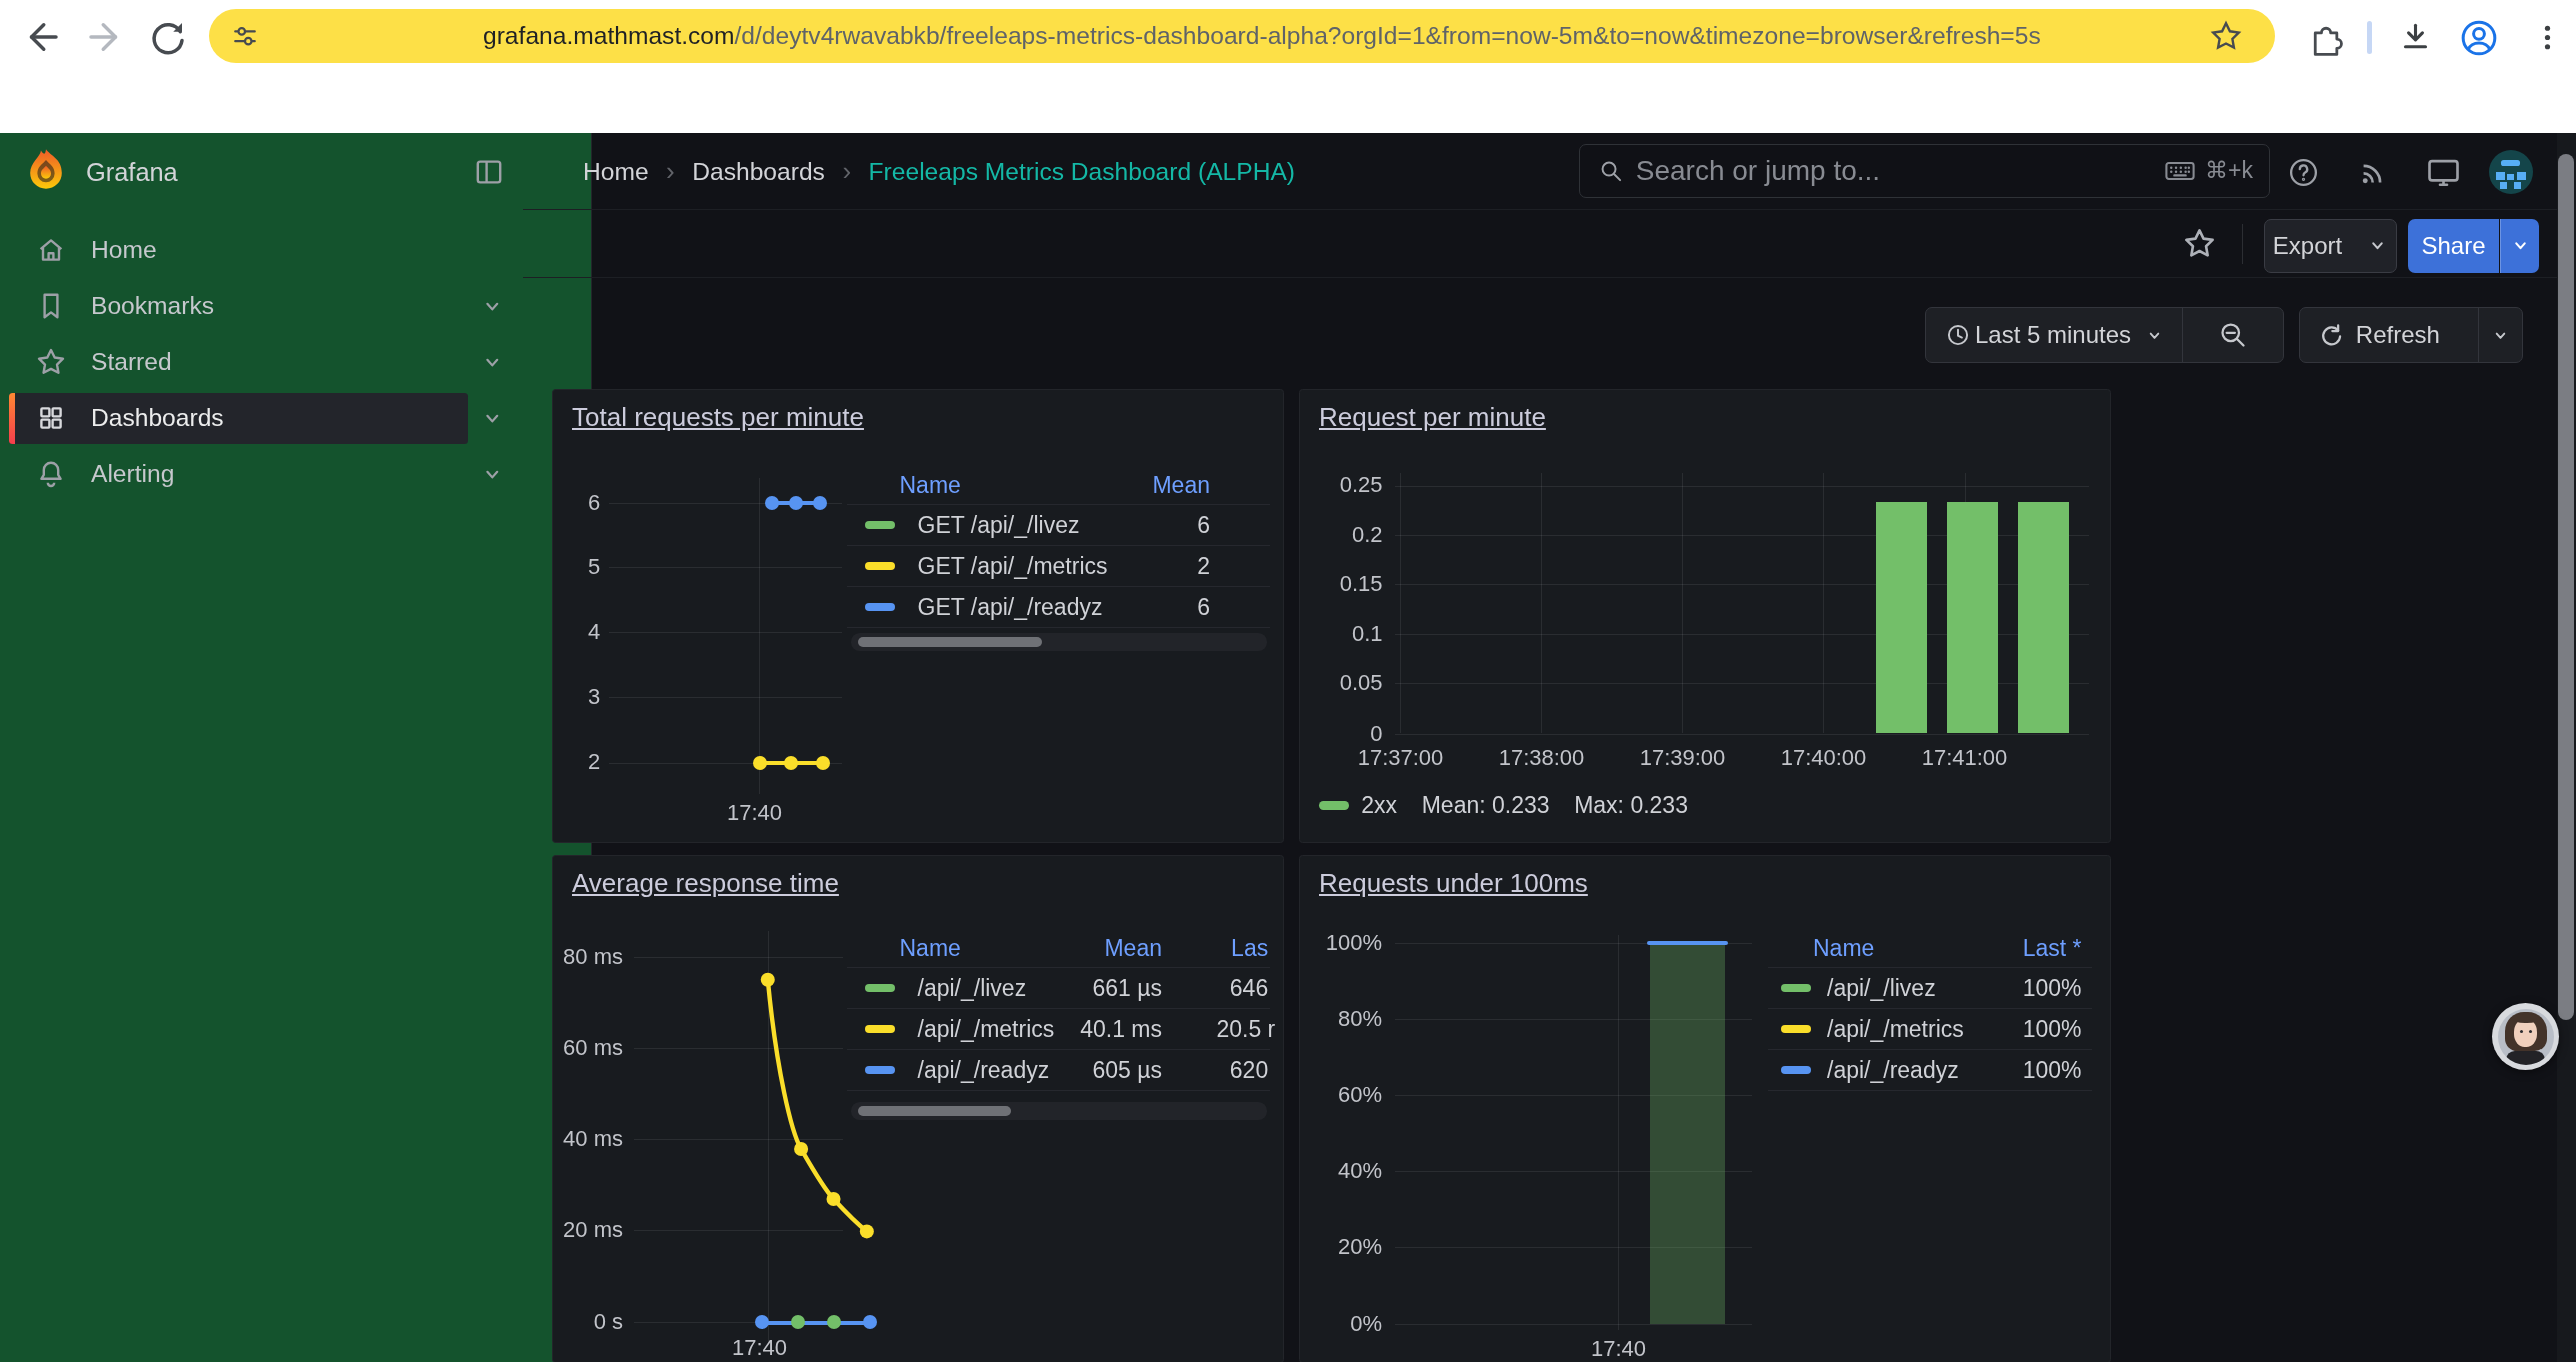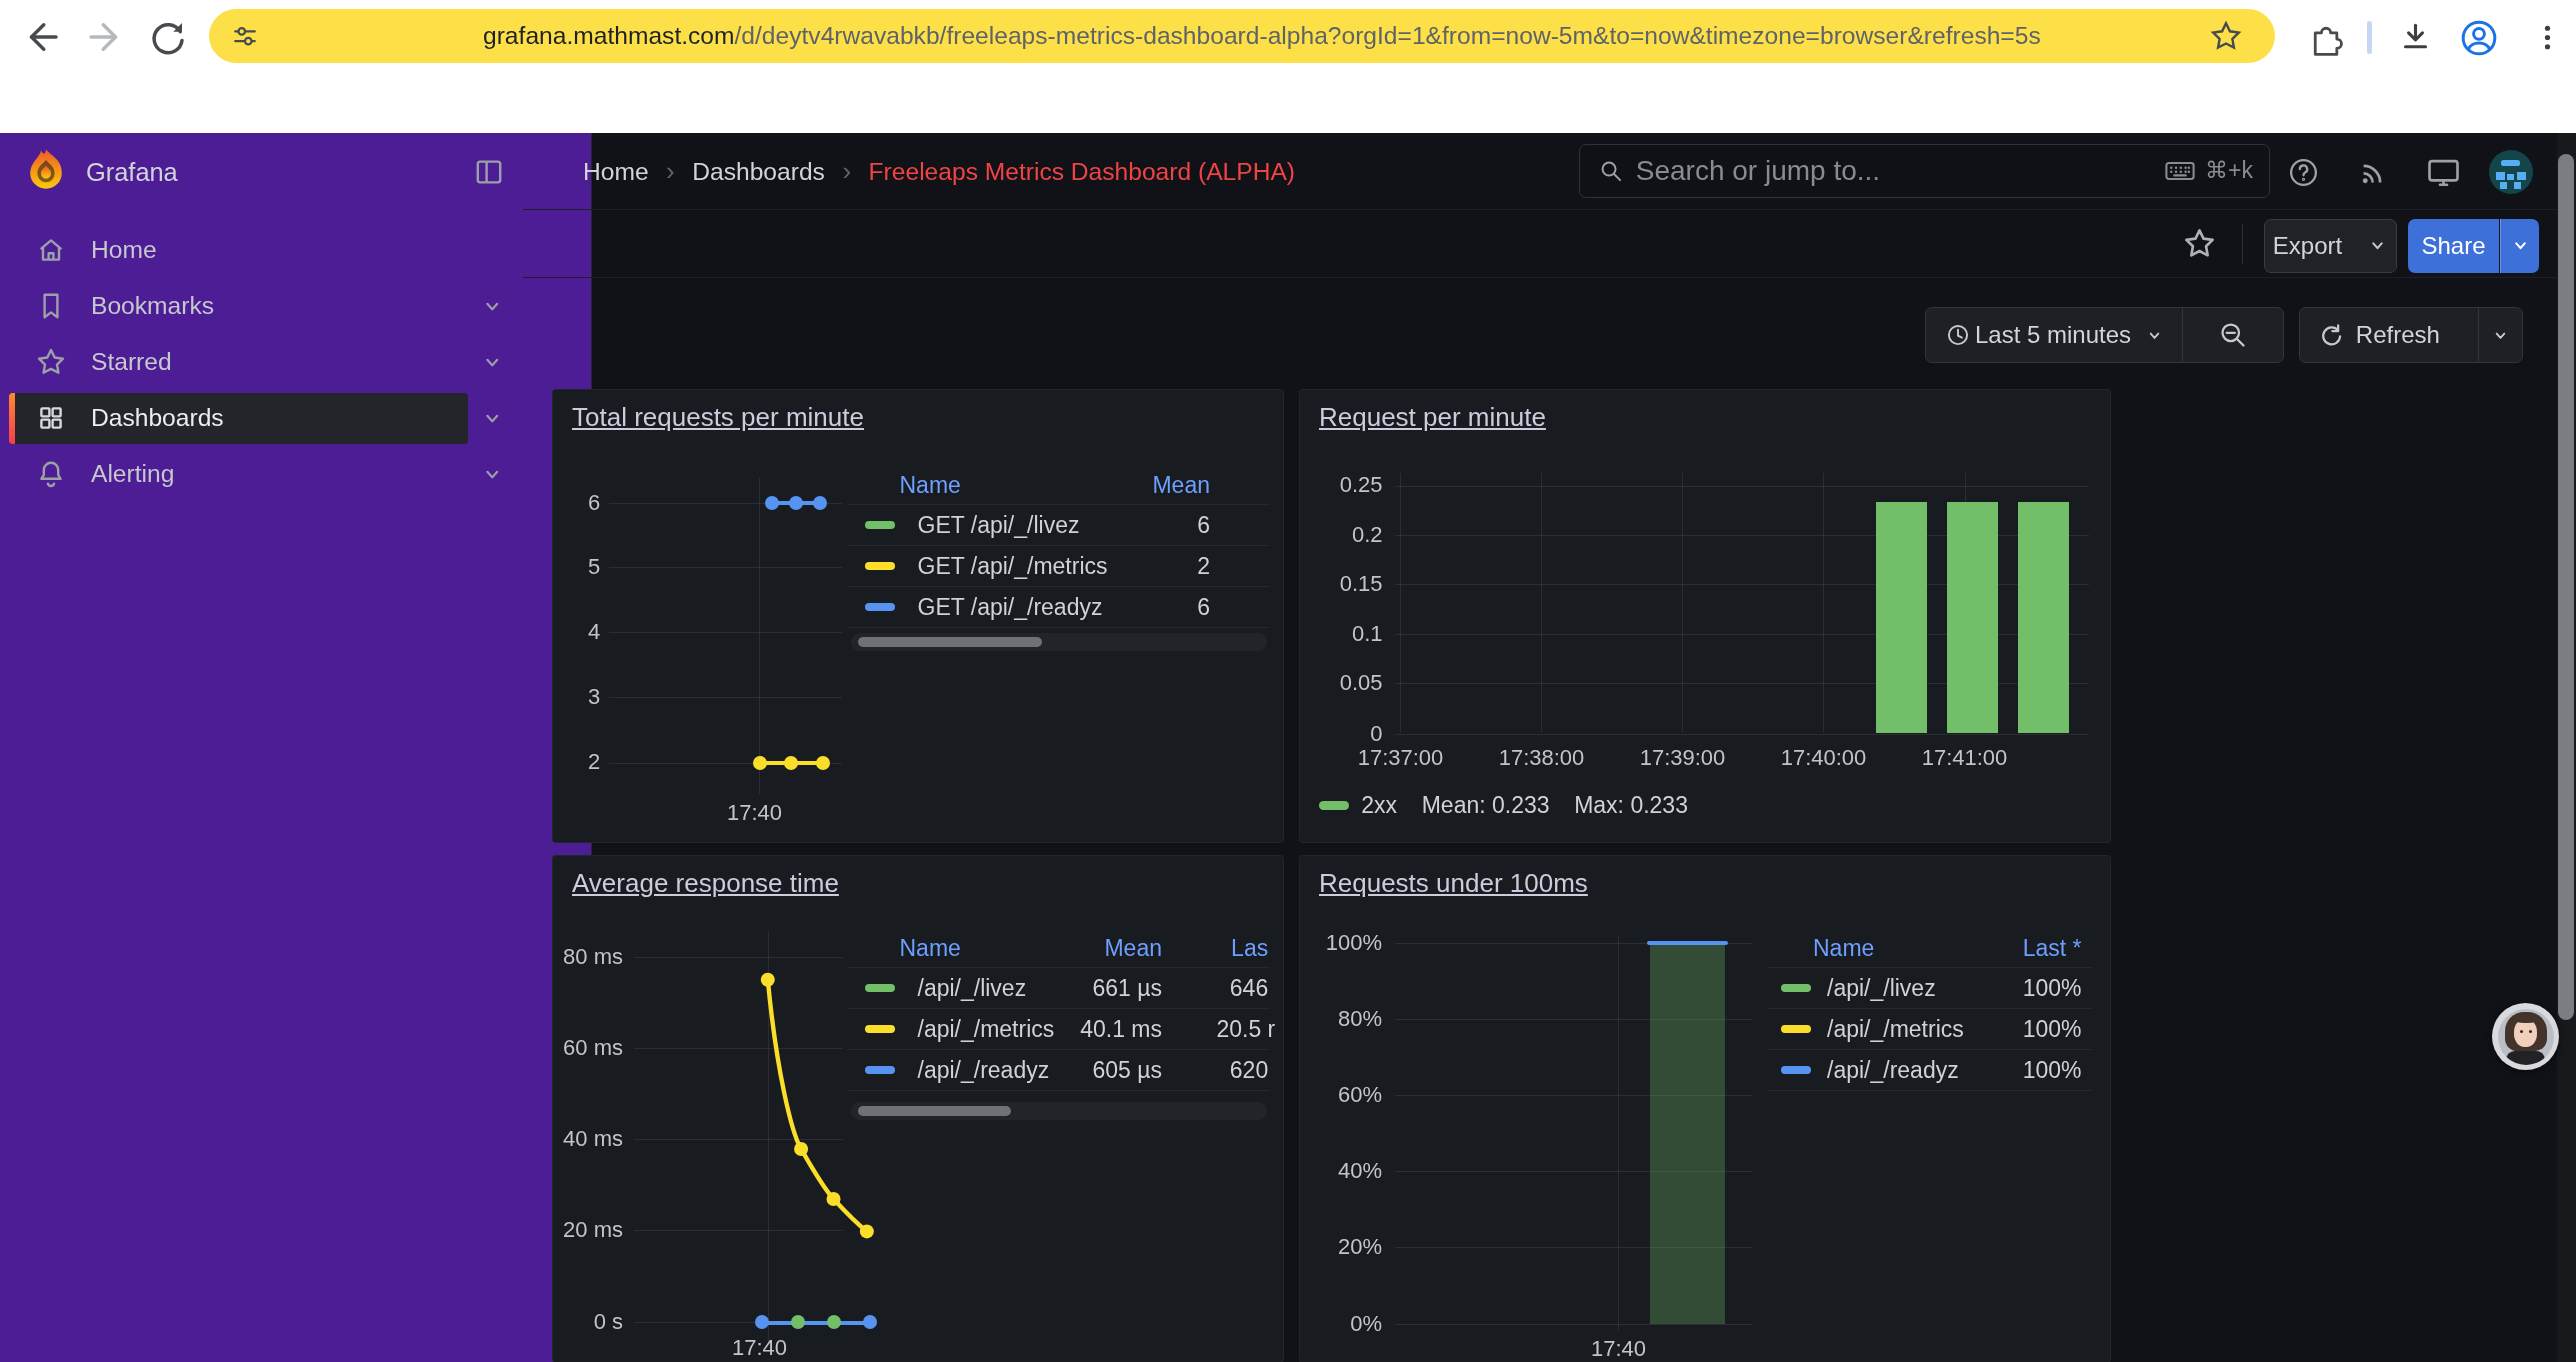--- a/index.html
+++ b/index.html
@@ -16,38 +16,38 @@
   .urltext { position:absolute; left:274px; top:0; height:54px; display:flex; align-items:center;
     font-size:24.6px; white-space:nowrap; }
   .urldomain { color:#1f2125; }
   .urlpath { color:#5f6368; }
   .bico { color:#46494e; }
   .bookchip { display:flex; align-items:center; gap:12.3px; position:absolute; top:91px; height:32px;
     font-size:21px; color:#474b52; }
 
   
   .app { position:absolute; left:0; top:133px; width:2576px; height:1229px; background:#111217; }
-  .sidebar { position:absolute; left:0; top:0; width:592px; height:1229px; background:#4c1d95;
+  .sidebar { position:absolute; left:0; top:0; width:592px; height:1229px; background:#14532d;
     border-right:0.9px solid #24262b; }
   .sideitem { position:absolute; left:0; width:523px; height:56px; }
   .sideitem .lbl { position:absolute; left:91px; top:50%; transform:translateY(-50%);
     font-size:24.6px; color:#c6c8cd; }
   .active-pill { position:absolute; left:8.8px; top:2.6px; width:459px; height:51px;
     background:#23252b; border-radius:3.5px; }
   .active-bar { position:absolute; left:8.8px; top:2.6px; width:6.1px; height:51px; border-radius:3.5px 0 0 3.5px;
     background:linear-gradient(180deg,#ff8833 0%,#f53e4c 100%); }
   .gic { color:#9da0a7; }
 
   .gheader { position:absolute; left:523px; top:0; width:2053px; height:77px;
     border-bottom:0.9px solid #1d1f24; }
   .crumbs { position:absolute; left:60px; top:0; height:77px; display:flex; align-items:center; gap:17.5px;
     font-size:24.6px; white-space:nowrap; }
   .crumb-link { color:#d3d4d8; }
   .crumb-sep { color:#62646a; font-size:26px; }
-  .crumb-cur { color:#ef4444; }
+  .crumb-cur { color:#14b8a6; }
   .searchbox { position:absolute; left:1056px; top:10.5px; width:691px; height:54px;
     border:0.9px solid #2f3237; border-radius:7px; background:#101116; display:flex; align-items:center; }
   .searchbox input { background:transparent; border:none; outline:none; color:#3b82f6; font-size:28px;
     width:456px; font-family:inherit; }
   .searchbox input::placeholder { color:#888b92; }
 
   .subheader { position:absolute; left:523px; top:77px; width:2053px; height:68px;
     border-bottom:0.9px solid #1d1f24; }
   .btn-secondary { position:absolute; height:54px; background:#202228; border:0.9px solid #3a3c44;
     border-radius:7px; display:flex; align-items:center; justify-content:center; gap:25px;

